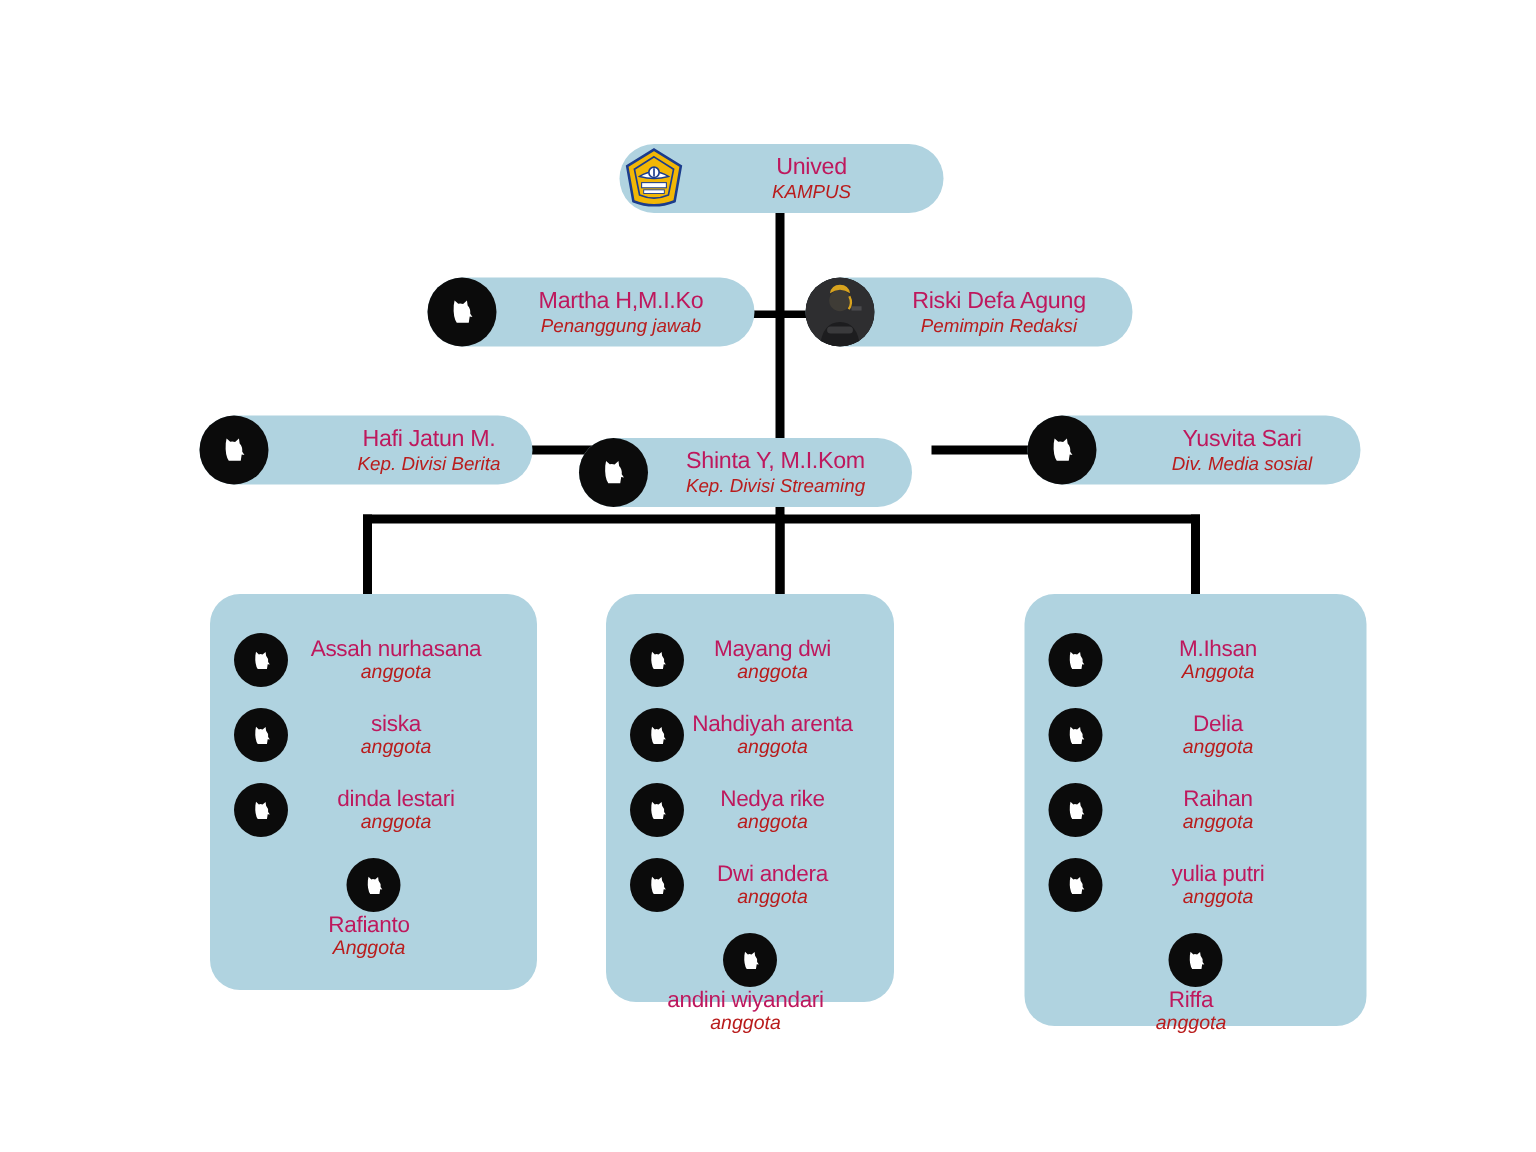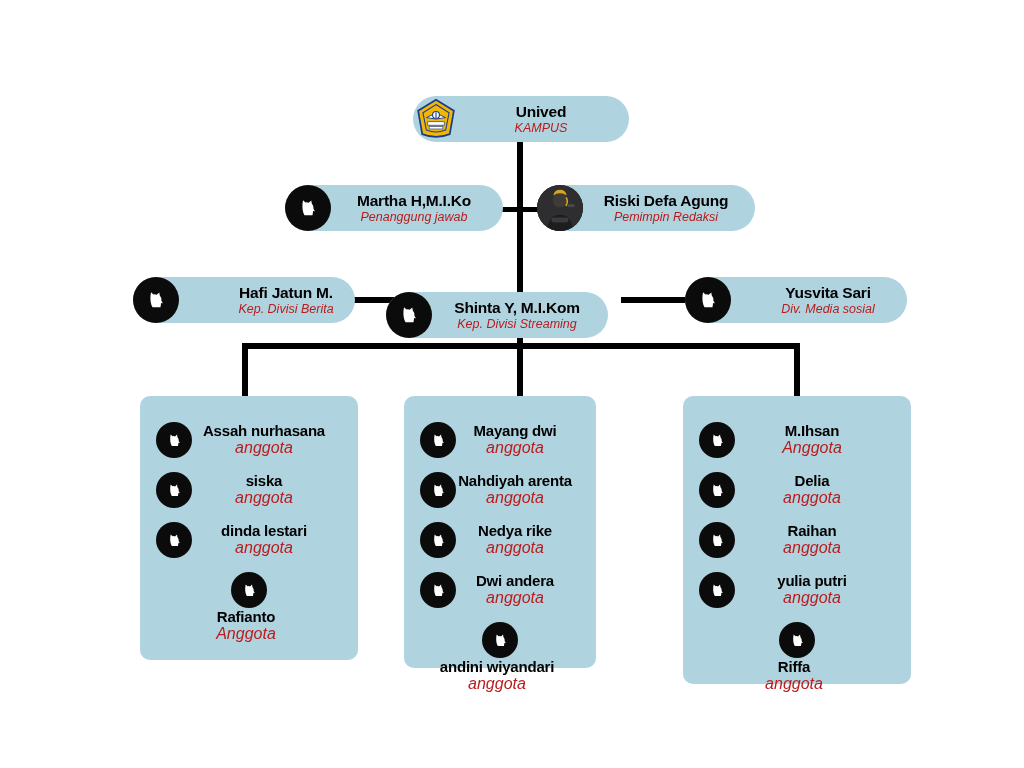--- a/index.html
+++ b/index.html
@@ -32,43 +32,43 @@
     overflow:hidden;
     position:relative;
   }
   .node.root .av{background:transparent;}
   .node .txt{
     flex:1 1 auto;
     text-align:center;
     padding:0 10px 0 4px;
     line-height:1.12;
   }
-  .nm{font-weight:bold;font-size:15.5px;letter-spacing:-0.2px;color:#000000;white-space:nowrap;}
+  .nm{font-weight:normal;font-size:15.5px;letter-spacing:-0.2px;color:#be185d;white-space:nowrap;}
   .rl{font-style:italic;font-size:12.5px;color:#b91c1c;white-space:nowrap;}
 
   
   .panel{
     position:absolute;
     background:#b0d3e0;
-    border-radius:10px;
+    border-radius:20px;
     box-sizing:border-box;
     padding:26px 16px;
     display:flex;flex-direction:column;
     z-index:3;
   }
   .mrow{display:flex;align-items:center;margin-bottom:14px;}
   .mrow:last-child{margin-bottom:0;flex-direction:column;}
   .mrow .av{
     width:36px;height:36px;border-radius:50%;
     background:#0b0b0b;flex:0 0 auto;
     display:flex;align-items:center;justify-content:center;overflow:hidden;
   }
   .mrow .txt{flex:1 1 auto;text-align:center;line-height:1.15;padding-right:6px;}
   .mrow .nm{font-size:15px;}
-  .mrow .rl{font-size:16px;}
+  .mrow .rl{font-size:13px;}
 
   
   .caticon{width:22px;height:22px;display:block;}
   .mrow .caticon{width:17px;height:17px;}
 
   
   .logo{width:44px;height:44px;display:block;}
 
   
   .photo{width:100%;height:100%;display:block;}

